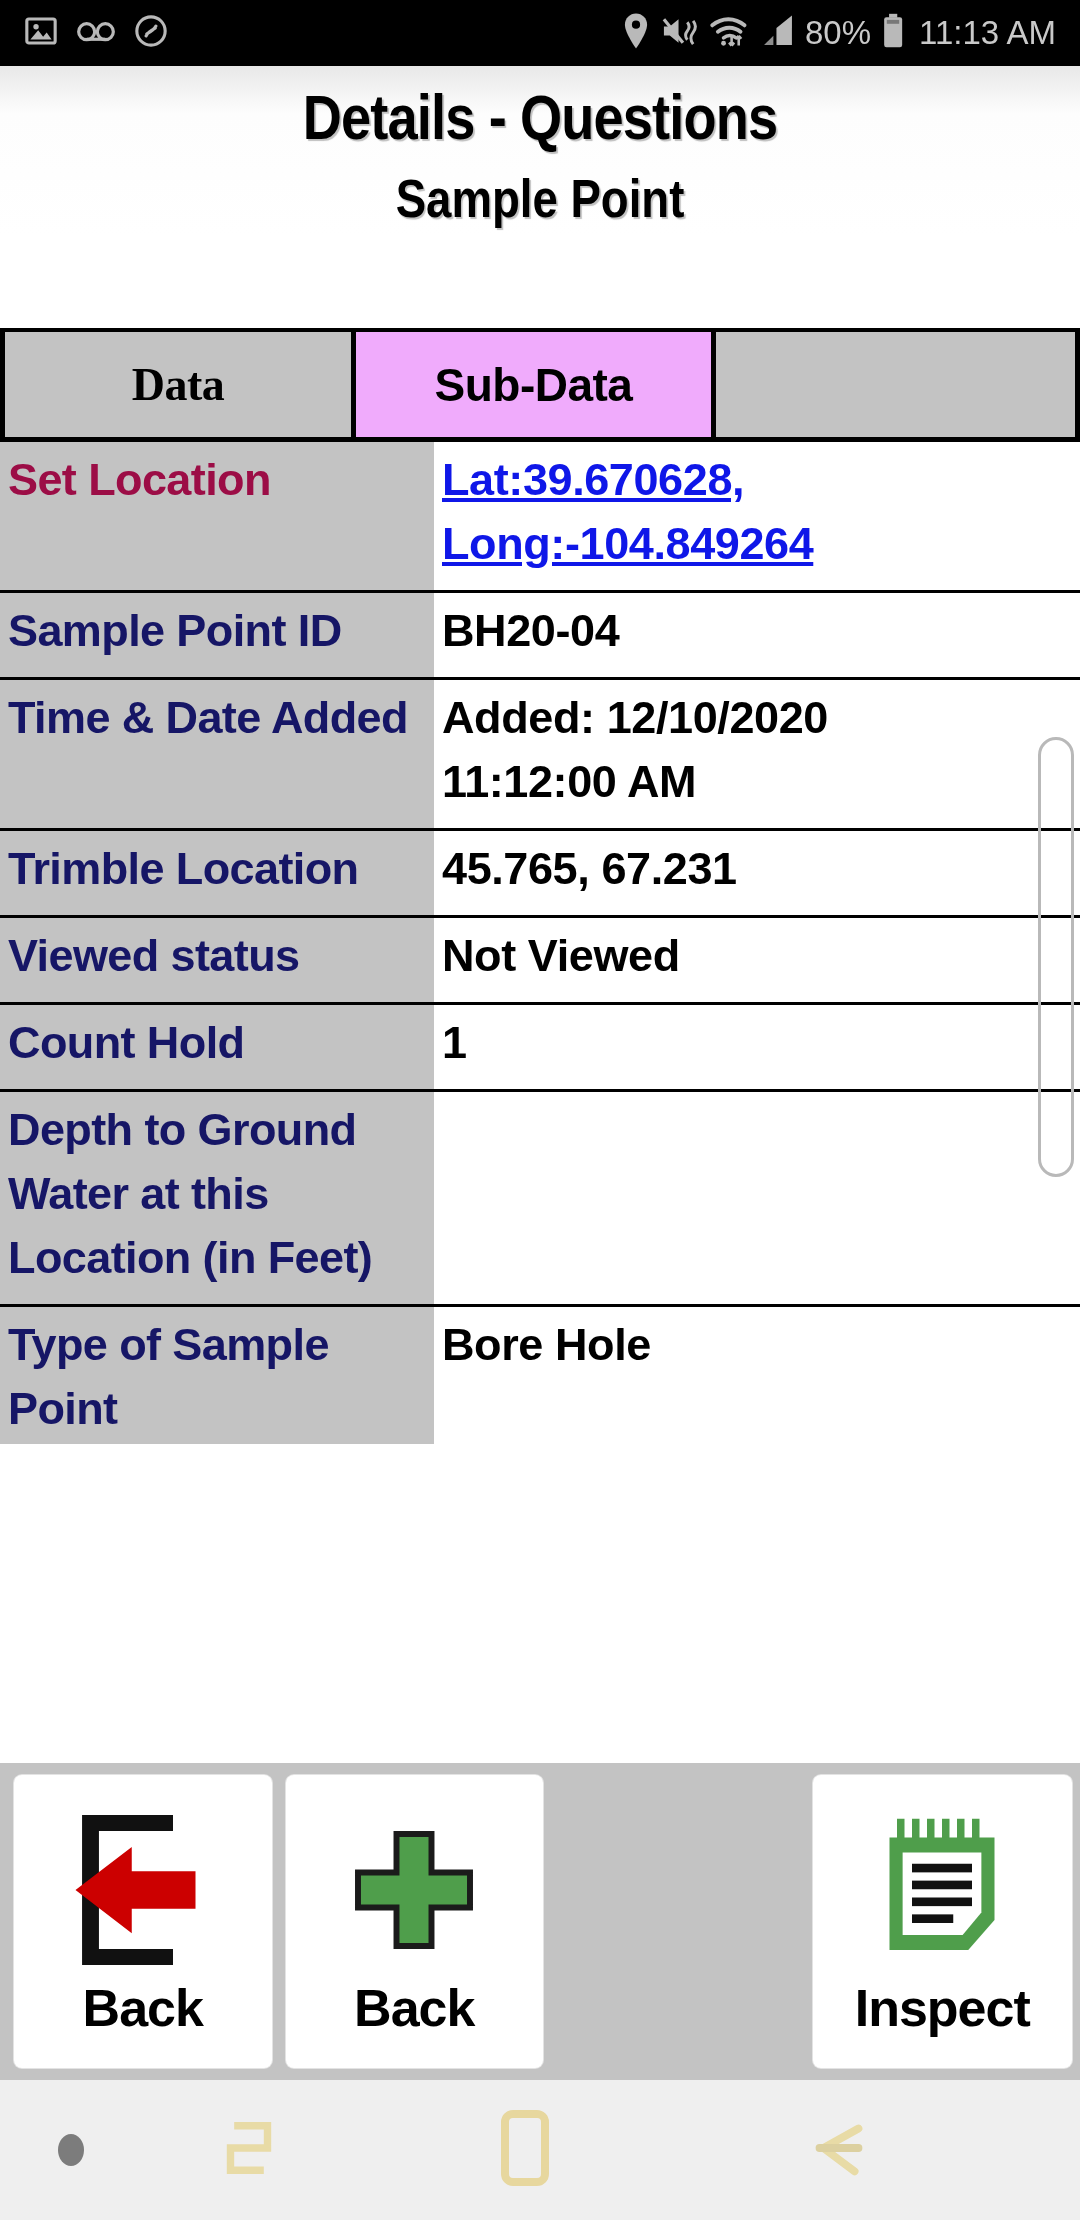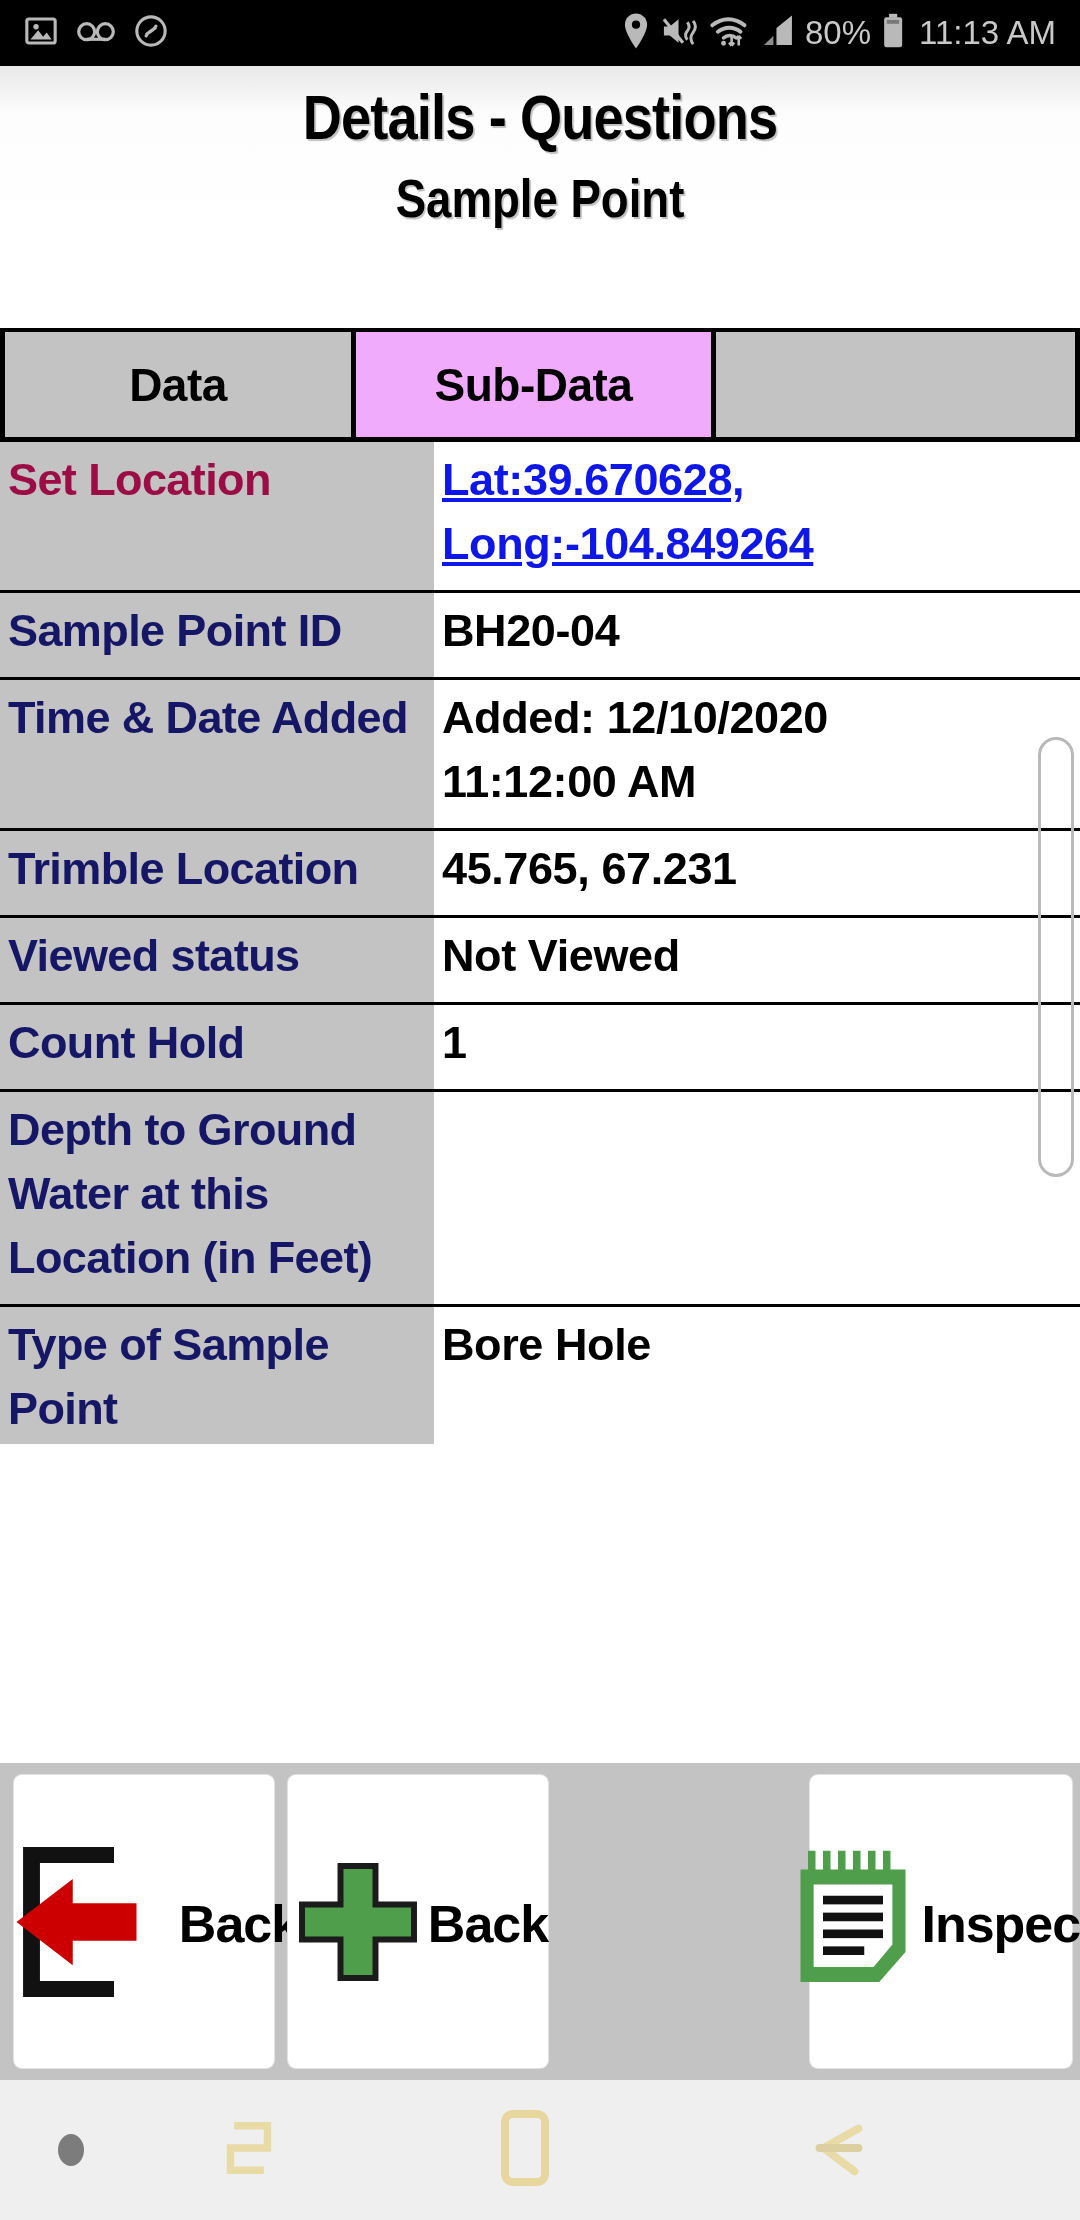--- a/index.html
+++ b/index.html
@@ -43,21 +43,21 @@
     height:114px; background:#c3c3c3; border-top:4px solid #000;
     display:flex; align-items:stretch;
   }
   .tab{
     display:flex; align-items:center; justify-content:center;
     font-weight:bold; font-size:46px; color:#000;
     font-family:"Liberation Sans Narrow","Liberation Sans",sans-serif;
     border-right:5px solid #000; border-bottom:5px solid #000;
     letter-spacing:-0.5px;
   }
-  .tab:first-child{ border-left:5px solid #000; }
+  .tab:first-child{ border-left:5px solid #000;font-family:Liberation Serif, serif; }
   .tab-data{ width:356px; background:#c3c3c3; }
   .tab-subdata{ width:360px; background:#f0abfc; }
   .tab-filler{ flex:1; background:#c3c3c3; }
 
   
   .tablewrap{
     position:relative;
     height:1002px; overflow:hidden; background:#fff;
   }
   table.kv{ width:1080px; border-collapse:collapse; table-layout:fixed; }
@@ -93,21 +93,21 @@
   }
 
   
   .actionbar{
     position:absolute; left:0; top:1763px; width:1080px; height:317px;
     background:#c3c3c3; display:flex; align-items:center; padding:12px 0;
   }
   .abtn{
     width:260px; height:293px; margin-left:14px;
     background:#fff; border-radius:8px;
-    display:flex; flex-direction:row; align-items:center; justify-content:center;
+    display:flex; flex-direction:column; align-items:center; justify-content:center;
     box-shadow:0 0 0 1px #e3e3e3;
   }
   .abtn.gapfill{ background:transparent; box-shadow:none; width:258px; }
   .abtn .icon{ height:168px; display:flex; align-items:center; justify-content:center; }
   .abtn .lbl{
     font-size:52px; font-weight:bold; color:#000; margin-top:4px;
     font-family:"Liberation Sans", sans-serif; letter-spacing:-1px;
   }
   .abtn.inspect{ margin-left:auto; margin-right:8px; width:262px; }
 

